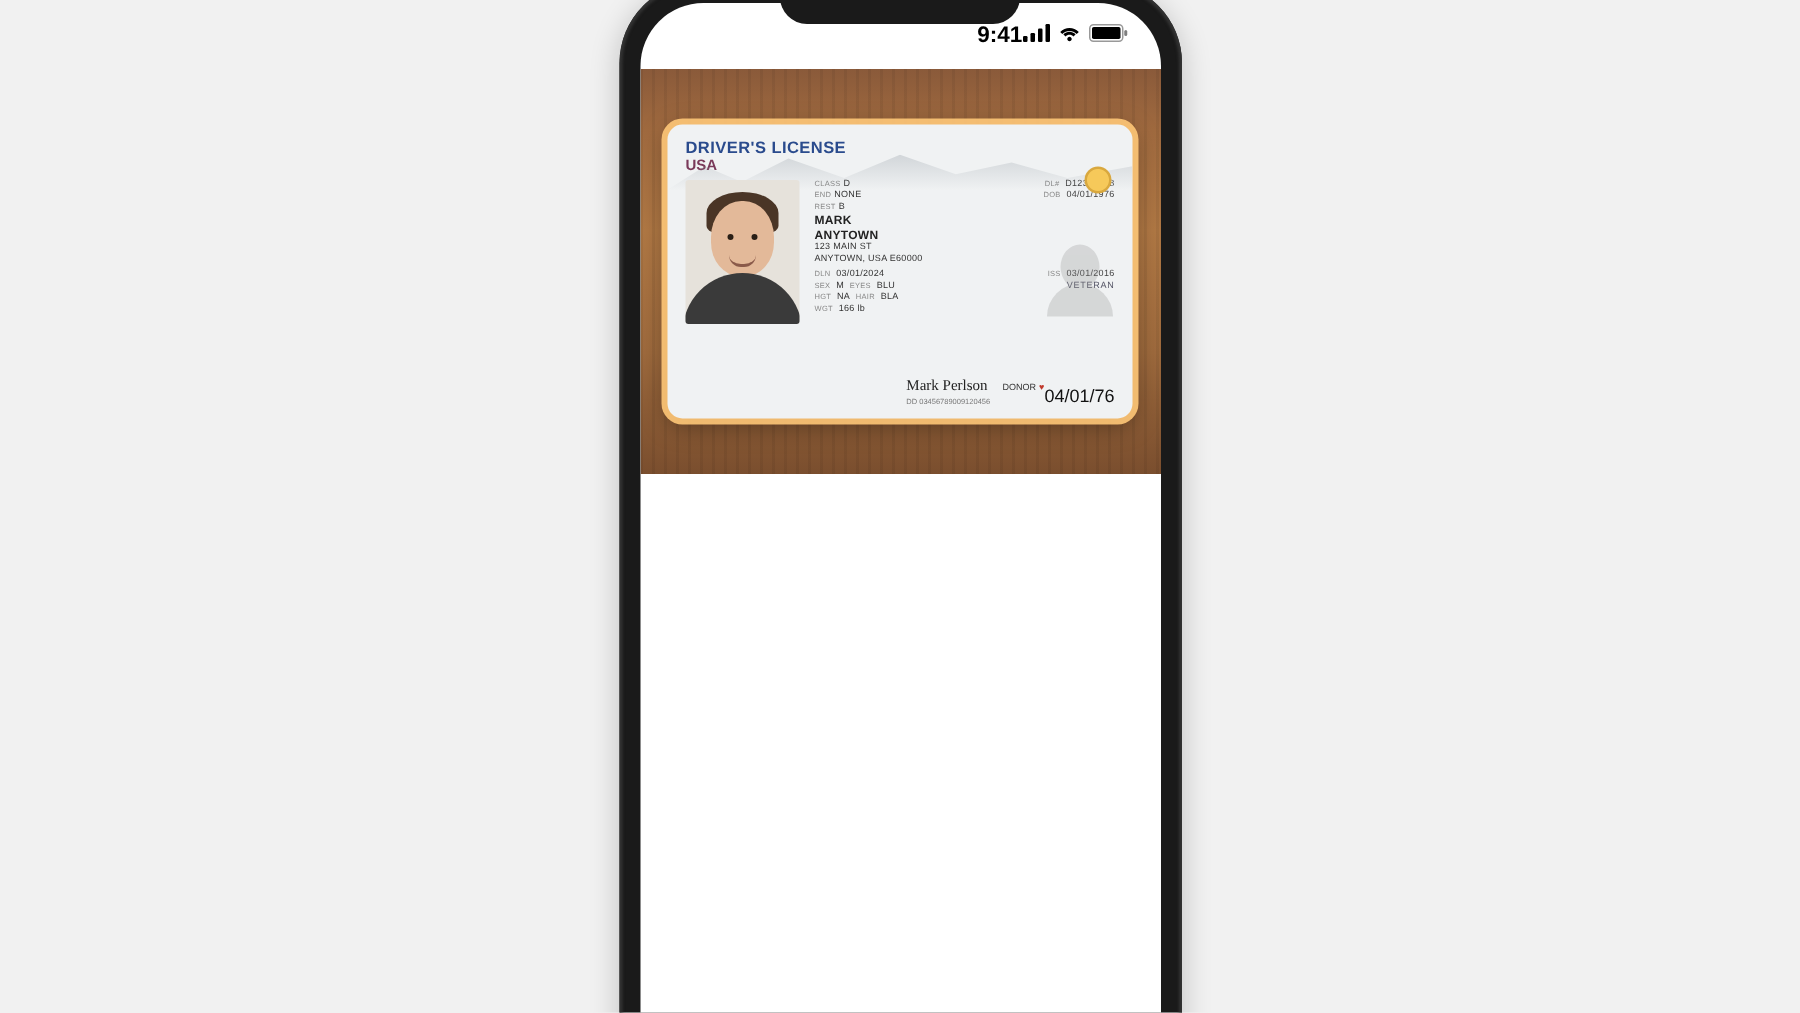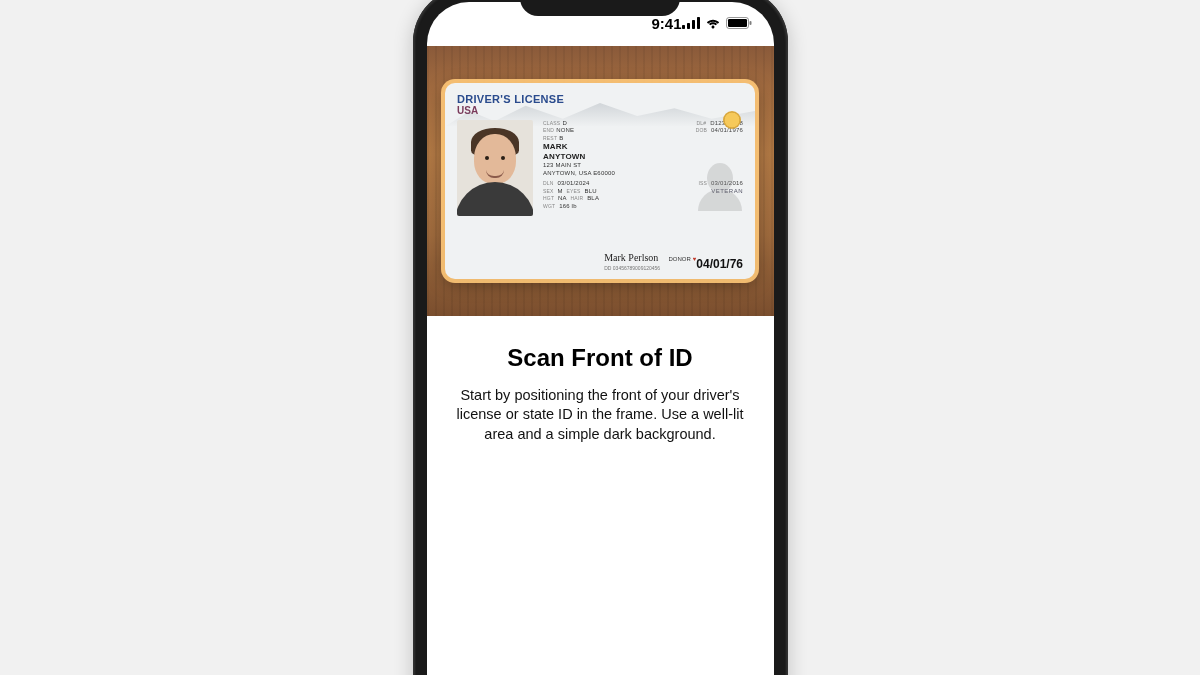--- a/index.html
+++ b/index.html
@@ -152,21 +152,21 @@
     opacity: 0.25;
   }
   .id-ghost .head{position:absolute;top:6px;left:50%;transform:translateX(-50%);width:26px;height:30px;border-radius:50%;background:#888;}
   .id-ghost .body{position:absolute;bottom:0;left:50%;transform:translateX(-50%);width:44px;height:22px;border-radius:22px 22px 0 0;background:#888;}
   .id-bottom {
     position: absolute; left: 12px; right: 12px; bottom: 8px;
     display: flex; justify-content: flex-end; align-items: flex-end;
   }
   .id-sig { font-family: cursive; font-size: 10px; color: #222; }
   .id-dd { font-size: 5px; color: #777; margin-top:2px; }
-  .id-bigdate { font-size: 12px; font-weight: 700; color: #111; }
+  .id-bigdate { font-size: 12px; font-weight: 400; color: #111; }
   .id-donor { font-size: 6px; color:#333; display:flex; align-items:center; gap:2px;}
   .id-donor .heart{color:#c0392b;}
   .id-veteran{ font-size:6px; color:#556; text-align:right; letter-spacing:0.5px;}
   .instructions {
     padding: 28px 28px 0;
     text-align: center;
   }
   .instr-title {
     font-size: 24px;
     font-weight: 700;
@@ -274,19 +274,15 @@
                   <span class="heart">♥</span>
                 </span>
             </div>
             <div class="id-dd"><span class="lbl">DD</span> <span>03456789009120456</span></div>
           </div>
           <div class="id-bigdate">04/01/76</div>
         </div>
       </div>
     </div>
 
-    <div class="instructions">
-      <h1 class="instr-title">Scan Front of ID</h1>
-      <p class="instr-body">Start by positioning the front of your driver's license or state ID in the frame. Use a well-lit area and a simple dark background.</p>
-    </div>
 
   </div>
 </div>
 
 </body></html>

